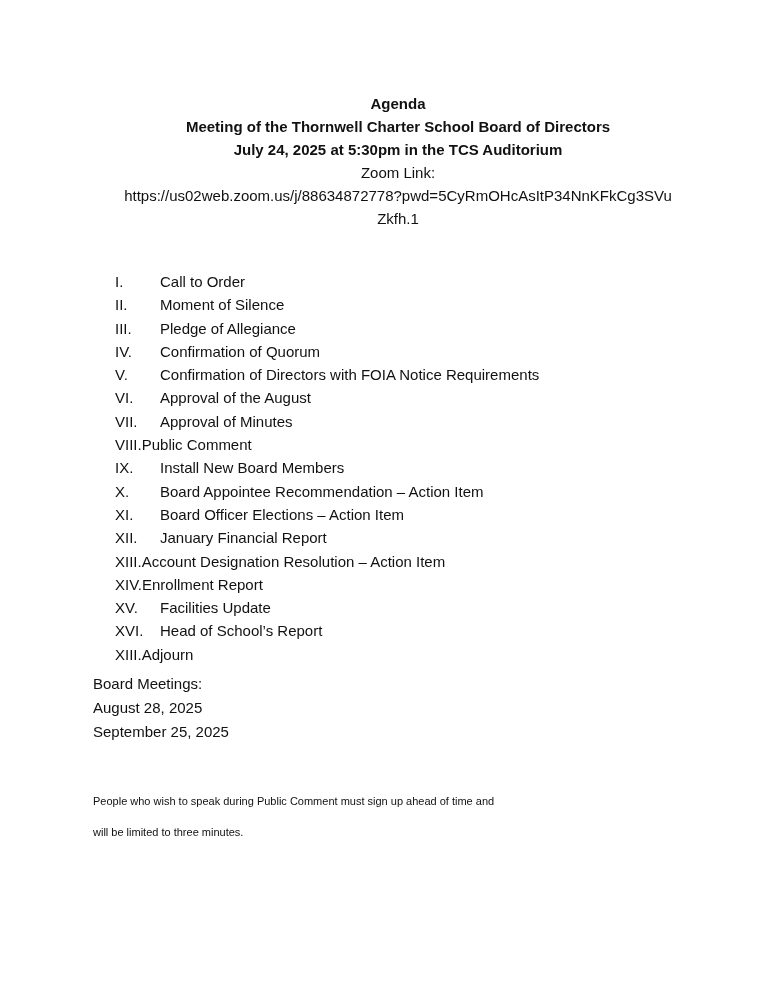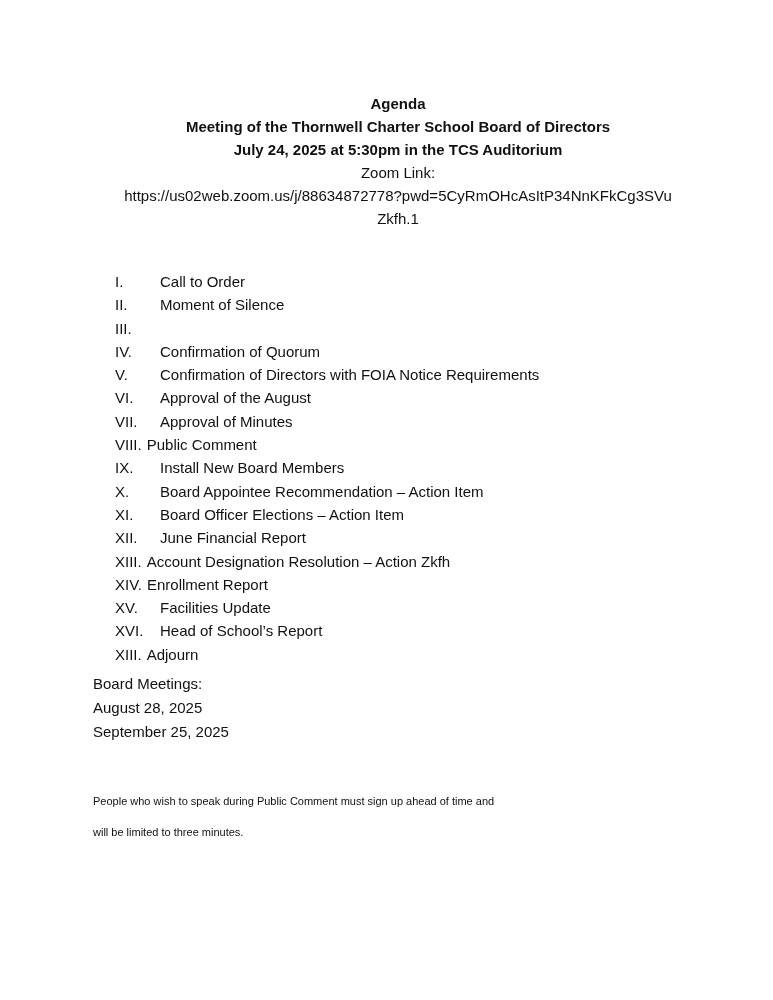--- a/index.html
+++ b/index.html
@@ -38,21 +38,20 @@
     align-items: baseline;
     line-height: 23.3px;
     white-space: nowrap;
   }
   .agenda-item .numeral {
     flex: 0 0 auto;
     width: 45px;
   }
   .agenda-item.wide .numeral {
     width: auto;
-    margin-right: 5px;
   }
   .footer {
     margin-top: 6px;
     font-size: 15px;
   }
   .board-meetings {
     line-height: 24px;
   }
   .note {
     margin-top: 42px;
@@ -78,20 +77,21 @@
     <div class="agenda-item">
       <span class="numeral">I.</span>
       <span class="item-text">Call to Order</span>
     </div>
     <div class="agenda-item">
       <span class="numeral">II.</span>
       <span class="item-text">Moment of Silence</span>
     </div>
     <div class="agenda-item">
       <span class="numeral">III.</span>
+      <span class="item-text">Pledge of Allegiance</span>
     </div>
     <div class="agenda-item">
       <span class="numeral">IV.</span>
       <span class="item-text">Confirmation of Quorum</span>
     </div>
     <div class="agenda-item">
       <span class="numeral">V.</span>
       <span class="item-text">Confirmation of Directors with FOIA Notice Requirements</span>
     </div>
     <div class="agenda-item">
@@ -113,25 +113,25 @@
     <div class="agenda-item">
       <span class="numeral">X.</span>
       <span class="item-text">Board Appointee Recommendation – Action Item</span>
     </div>
     <div class="agenda-item">
       <span class="numeral">XI.</span>
       <span class="item-text">Board Officer Elections – Action Item</span>
     </div>
     <div class="agenda-item">
       <span class="numeral">XII.</span>
-      <span class="item-text">June Financial Report</span>
+      <span class="item-text">January Financial Report</span>
     </div>
     <div class="agenda-item wide">
       <span class="numeral">XIII.</span>
-      <span class="item-text">Account Designation Resolution – Action Zkfh</span>
+      <span class="item-text">Account Designation Resolution – Action Item</span>
     </div>
     <div class="agenda-item wide">
       <span class="numeral">XIV.</span>
       <span class="item-text">Enrollment Report</span>
     </div>
     <div class="agenda-item">
       <span class="numeral">XV.</span>
       <span class="item-text">Facilities Update</span>
     </div>
     <div class="agenda-item">

